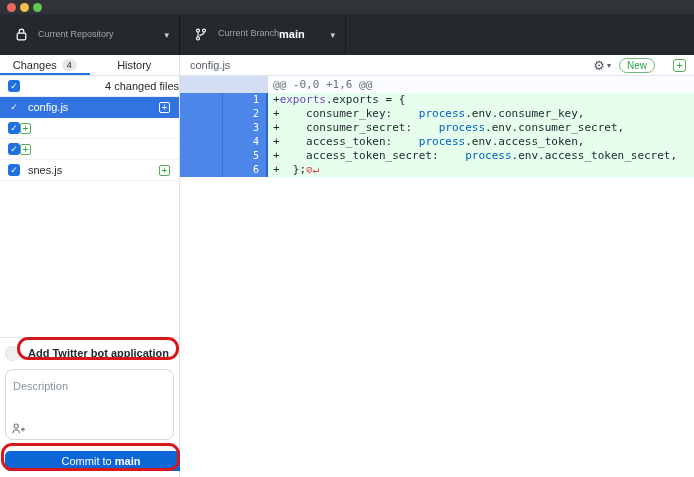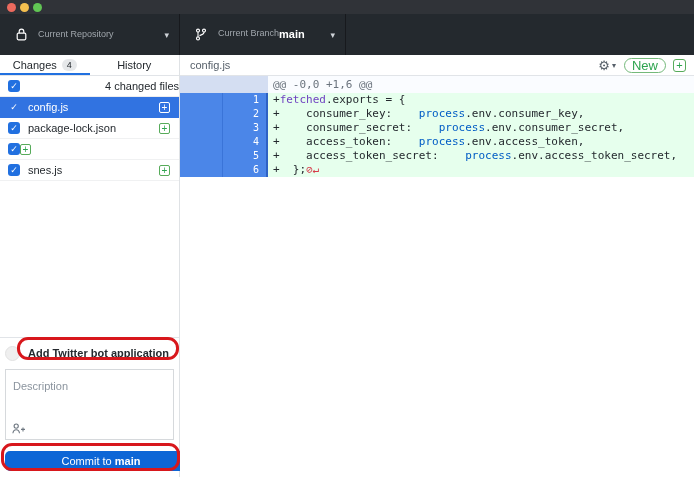--- a/index.html
+++ b/index.html
@@ -52,33 +52,33 @@
   .plusbox { width:11px; height:11px; border:1px solid #57ab5a; border-radius:2px; color:#2ea44f; font-size:10px; line-height:9px; text-align:center; margin-right:9px; flex:0 0 auto; }
   .file-row.selected .plusbox { border-color:#fff; color:#fff; }
 
   .sidebar-spacer { flex:1; }
 
   
   .commit-area { border-top:1px solid #e1e4e8; padding:4px 5px 6px 5px; flex:0 0 auto; }
   .summary-row { display:flex; align-items:center; height:22px; margin-bottom:5px; }
   .avatar { width:15px; height:15px; border-radius:50%; background:#efefef; border:1px solid #e2e2e2; flex:0 0 auto; margin-left:0; }
   .summary-input { flex:1; margin-left:4px; border:none; font-size:11px; font-weight:bold; color:#24292e; font-family:"Liberation Sans",sans-serif; padding:2px 4px; height:18px; background:transparent; outline:none; min-width:0; }
-  .description-box { border:1px solid #d6d9dc; border-radius:0; height:71px; position:relative; padding:6px 7px; margin-bottom:11px; }
+  .description-box { border:1px solid #d6d9dc; border-radius:8px; height:71px; position:relative; padding:6px 7px; margin-bottom:11px; }
   .description-ph { font-size:11px; color:#8b949e; }
   .coauthor-btn { position:absolute; left:6px; bottom:5px; color:#6e7781; cursor:pointer; display:flex; }
   .commit-btn { width:192px; height:20px; background:#0d66d6; border:none; border-radius:5px; color:#fff; font-size:11px; font-family:"Liberation Sans",sans-serif; cursor:pointer; display:block; margin:0 auto; }
   .commit-btn b { font-weight:bold; }
 
   
   .diff-header { height:21px; border-bottom:1px solid #e1e4e8; display:flex; align-items:center; padding:0 8px 0 10px; flex:0 0 auto; background:#fff; }
   .diff-filename { font-size:11px; color:#57606a; flex:1; }
   .gear-wrap { display:flex; align-items:center; color:#57606a; margin-right:8px; cursor:pointer; }
   .gear { font-size:13px; line-height:13px; }
   .gear-chevron { font-size:8px; margin-left:2px; color:#57606a; }
-  .new-badge { border:1px solid #74b97a; color:#2ea44f; border-radius:8px; font-size:13px; padding:0 7px; line-height:13px; margin-right:7px; }
+  .new-badge { border:1px solid #74b97a; color:#2ea44f; border-radius:8px; font-size:10px; padding:0 7px; line-height:13px; margin-right:18px; }
   .diff-plus { width:13px; height:13px; border:1px solid #57ab5a; border-radius:3px; color:#2ea44f; font-size:11px; line-height:11px; text-align:center; cursor:pointer; }
 
   
   .diff-body { flex:1; overflow:hidden; font-family:"DejaVu Sans Mono", monospace; font-size:11px; background:#fff; }
   .hunk-row { display:flex; height:17px; }
   .hunk-gutter { width:88px; background:#d4def2; flex:0 0 auto; }
   .hunk-text { flex:1; background:#fafcff; color:#6a737d; line-height:17px; padding-left:5px; white-space:pre; }
   .diff-row { display:flex; height:14px; }
   .d-gutter { width:88px; flex:0 0 auto; display:flex; background:#4b86e8; border-right:2px solid #2e62c4; }
   .d-gutter .col { width:43px; border-right:1px solid #3a74d8; color:#fff; text-align:right; padding-right:7px; line-height:14px; font-size:10px; }
@@ -155,21 +155,20 @@
       </div>
 
       <div class="file-list" id="file-list">
           <div class="file-row selected">
             <span class="checkbox on-blue">✓</span>
             <span class="fname">config.js</span>
             <span class="plusbox">+</span>
           </div>
           <div class="file-row">
             <span class="checkbox">✓</span>
-            <span class="fname">package-lock.json</span>
             <span class="plusbox">+</span>
           </div>
           <div class="file-row">
             <span class="checkbox">✓</span>
             <span class="plusbox">+</span>
           </div>
           <div class="file-row">
             <span class="checkbox">✓</span>
             <span class="fname">snes.js</span>
             <span class="plusbox">+</span>
@@ -211,21 +210,21 @@
         <div class="hunk-row">
           <div class="hunk-gutter"></div>
           <div class="hunk-text">@@ -0,0 +1,6 @@</div>
         </div>
         <div id="diff-lines">
             <div class="diff-row">
               <div class="d-gutter">
                 <div class="col"></div>
                 <div class="col">1</div>
               </div>
-              <div class="d-text"><span class="seg-plain">+</span><span class="seg-purple">fetched</span><span class="seg-plain">.exports = {</span></div>
+              <div class="d-text"><span class="seg-plain">+</span><span class="seg-purple">exports</span><span class="seg-plain">.exports = {</span></div>
             </div>
             <div class="diff-row">
               <div class="d-gutter">
                 <div class="col"></div>
                 <div class="col">2</div>
               </div>
               <div class="d-text"><span class="seg-plain">+    consumer_key: </span><span class="seg-blue">process</span><span class="seg-plain">.env.consumer_key,</span></div>
             </div>
             <div class="diff-row">
               <div class="d-gutter">

